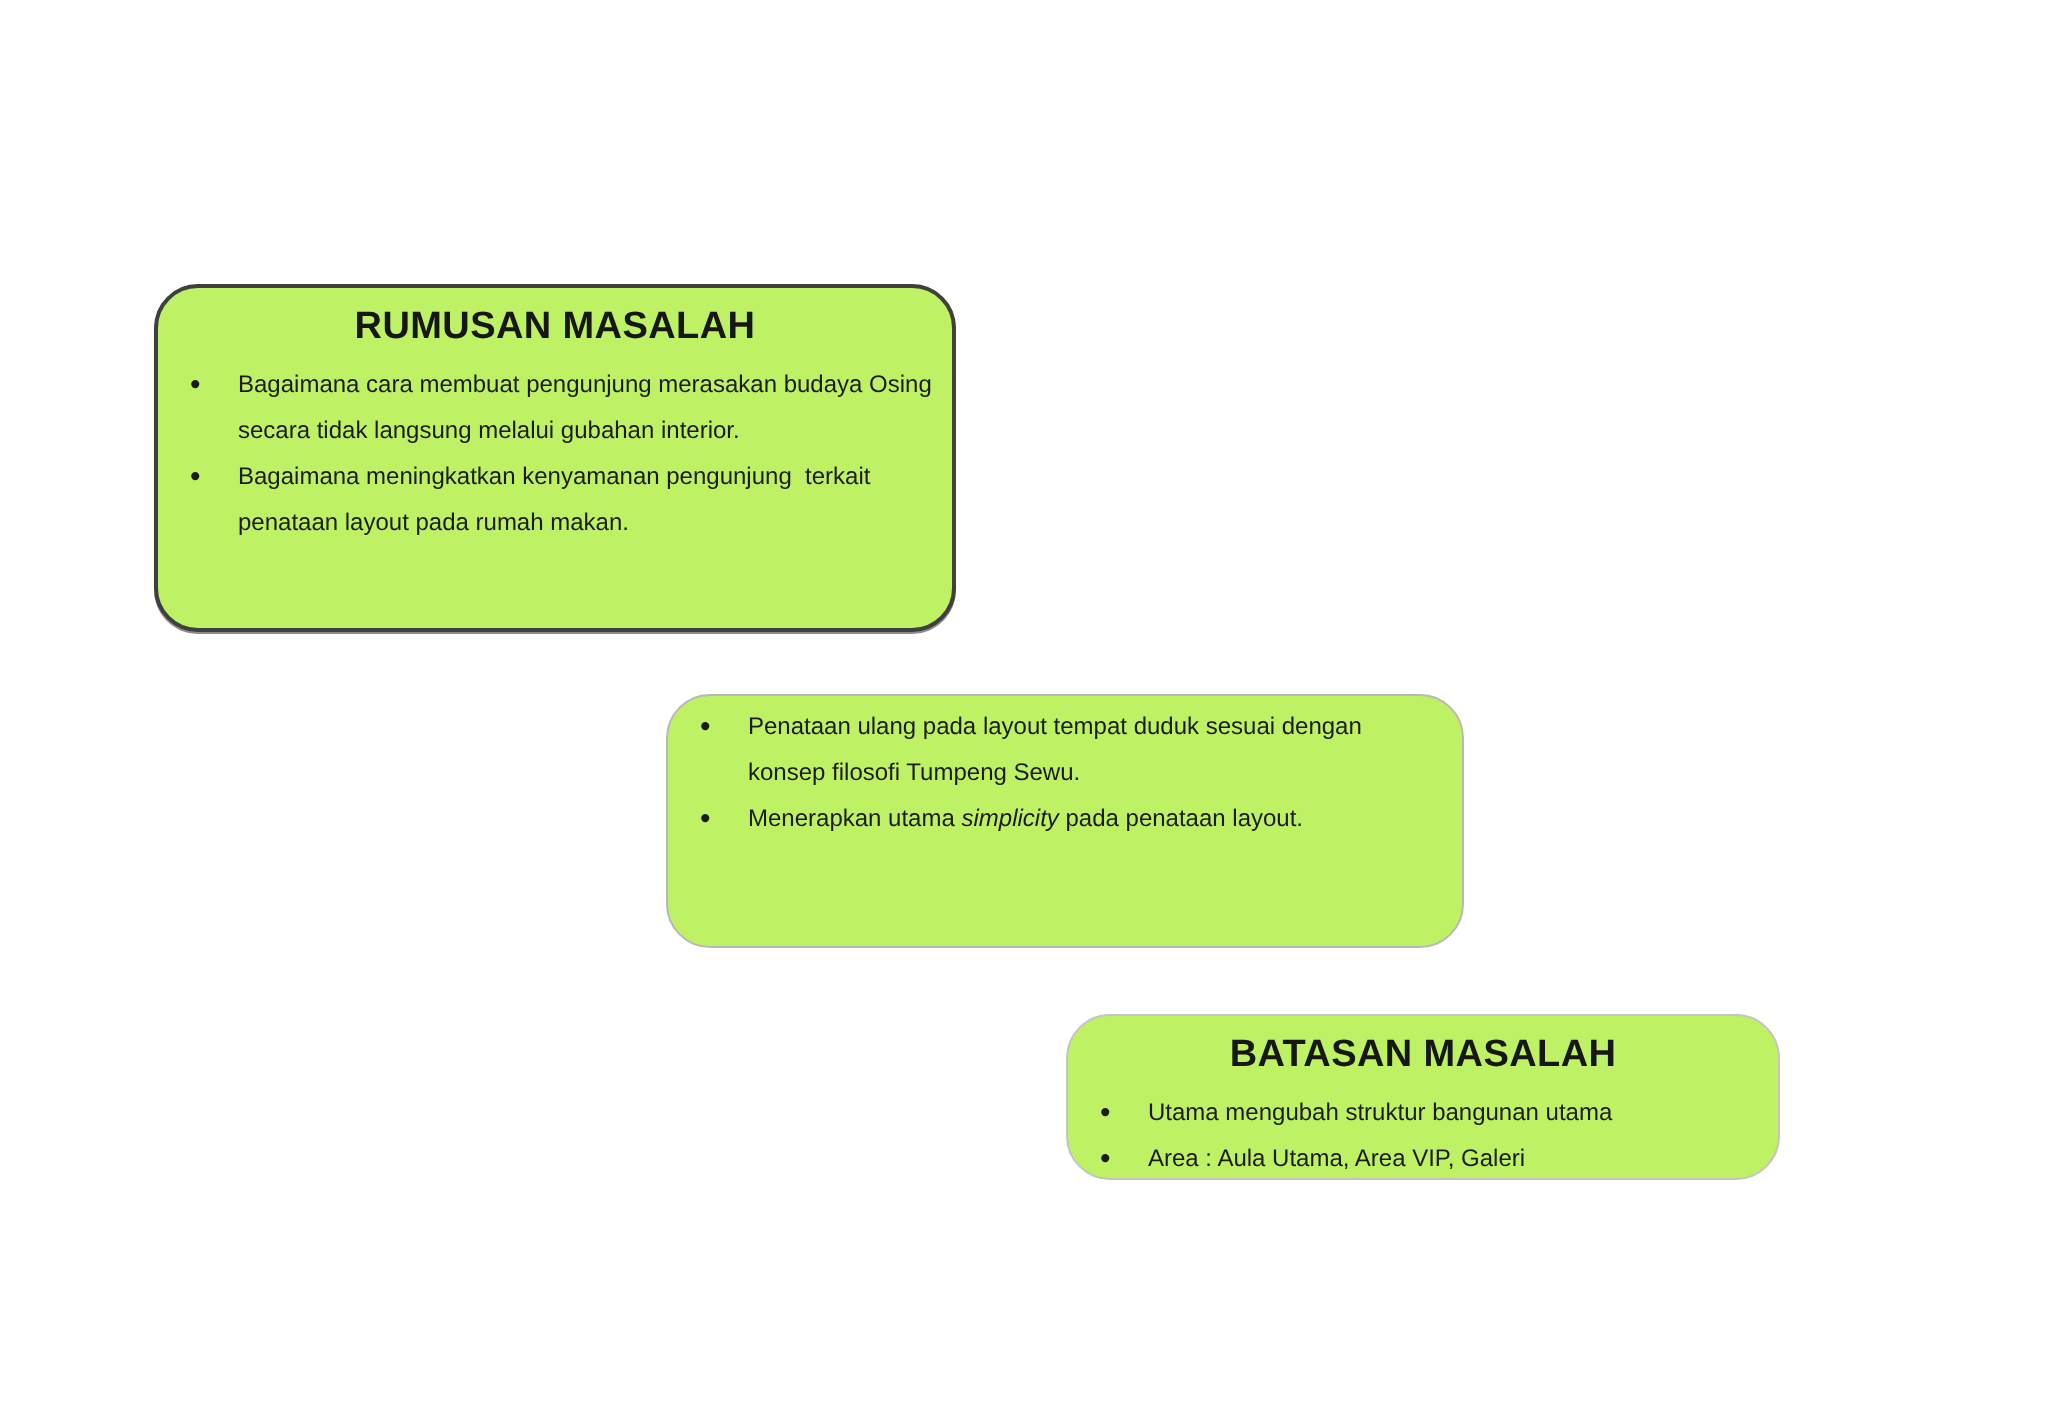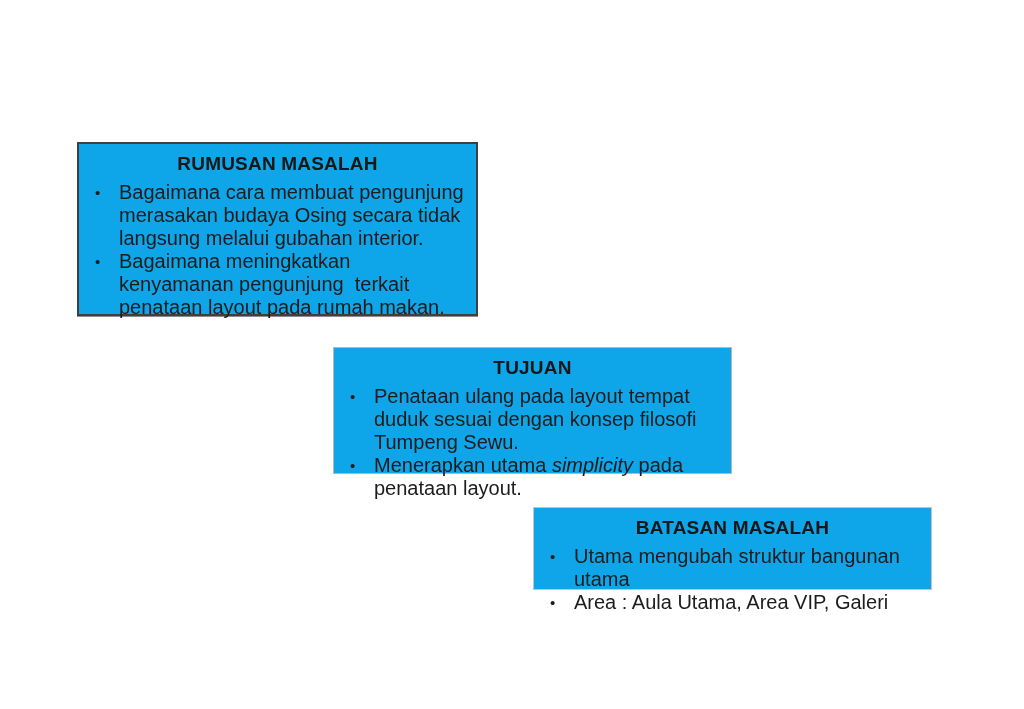--- a/index.html
+++ b/index.html
@@ -12,41 +12,42 @@
     width: 1024px;
     height: 709px;
     background: #ffffff;
     font-family: "Liberation Sans", "DejaVu Sans", sans-serif;
     color: #1c1c1c;
     overflow: hidden;
   }
   .box {
     position: absolute;
     box-sizing: border-box;
-    background: #0ea5e9;
+    background: #bef264;
+    border-radius: 22px;
   }
   .box-dark {
     left: 77px;
     top: 142px;
     width: 401px;
     height: 174px;
     border: 2px solid #3f3f3f;
     box-shadow: 0 1px 0 #8c8c8c;
   }
   .box-tujuan {
     left: 333px;
     top: 347px;
     width: 399px;
     height: 127px;
     border: 1px solid #b8b8b8;
   }
   .box-batasan {
     left: 533px;
     top: 507px;
-    width: 399px;
+    width: 357px;
     height: 83px;
     border: 1px solid #c4c4c4;
   }
   .box-title {
     margin: 0;
     padding-top: 7px;
     text-align: center;
     font-size: 19px;
     line-height: 26px;
     font-weight: bold;
@@ -65,21 +66,21 @@
     flex: 0 0 24px;
     width: 24px;
     font-size: 15px;
     line-height: 23px;
     text-align: left;
     padding-left: 2px;
     color: #1c1c1c;
   }
   .btext {
     flex: 1 1 auto;
-    font-size: 20px;
+    font-size: 12px;
     line-height: 23px;
     white-space: pre-wrap;
     color: #1c1c1c;
   }
   .btext em {
   }
 </style>
 </head>
 <body>
 
@@ -93,21 +94,20 @@
         <span class="btext">Bagaimana cara membuat pengunjung merasakan budaya Osing secara tidak langsung melalui gubahan interior.</span>
       </div>
       <div class="bullet-row">
         <span class="marker">•</span>
         <span class="btext">Bagaimana meningkatkan kenyamanan pengunjung  terkait penataan layout pada rumah makan.</span>
       </div>
     </div>
   </section>
 
   <section class="box box-tujuan">
-    <h2 class="box-title">TUJUAN</h2>
     <div class="bullets">
       <div class="bullet-row">
         <span class="marker">•</span>
         <span class="btext">Penataan ulang pada layout tempat duduk sesuai dengan konsep filosofi Tumpeng Sewu.</span>
       </div>
       <div class="bullet-row">
         <span class="marker">•</span>
         <span class="btext"><span>Menerapkan utama </span><em>simplicity</em><span> pada penataan layout.</span></span>
       </div>
     </div>

